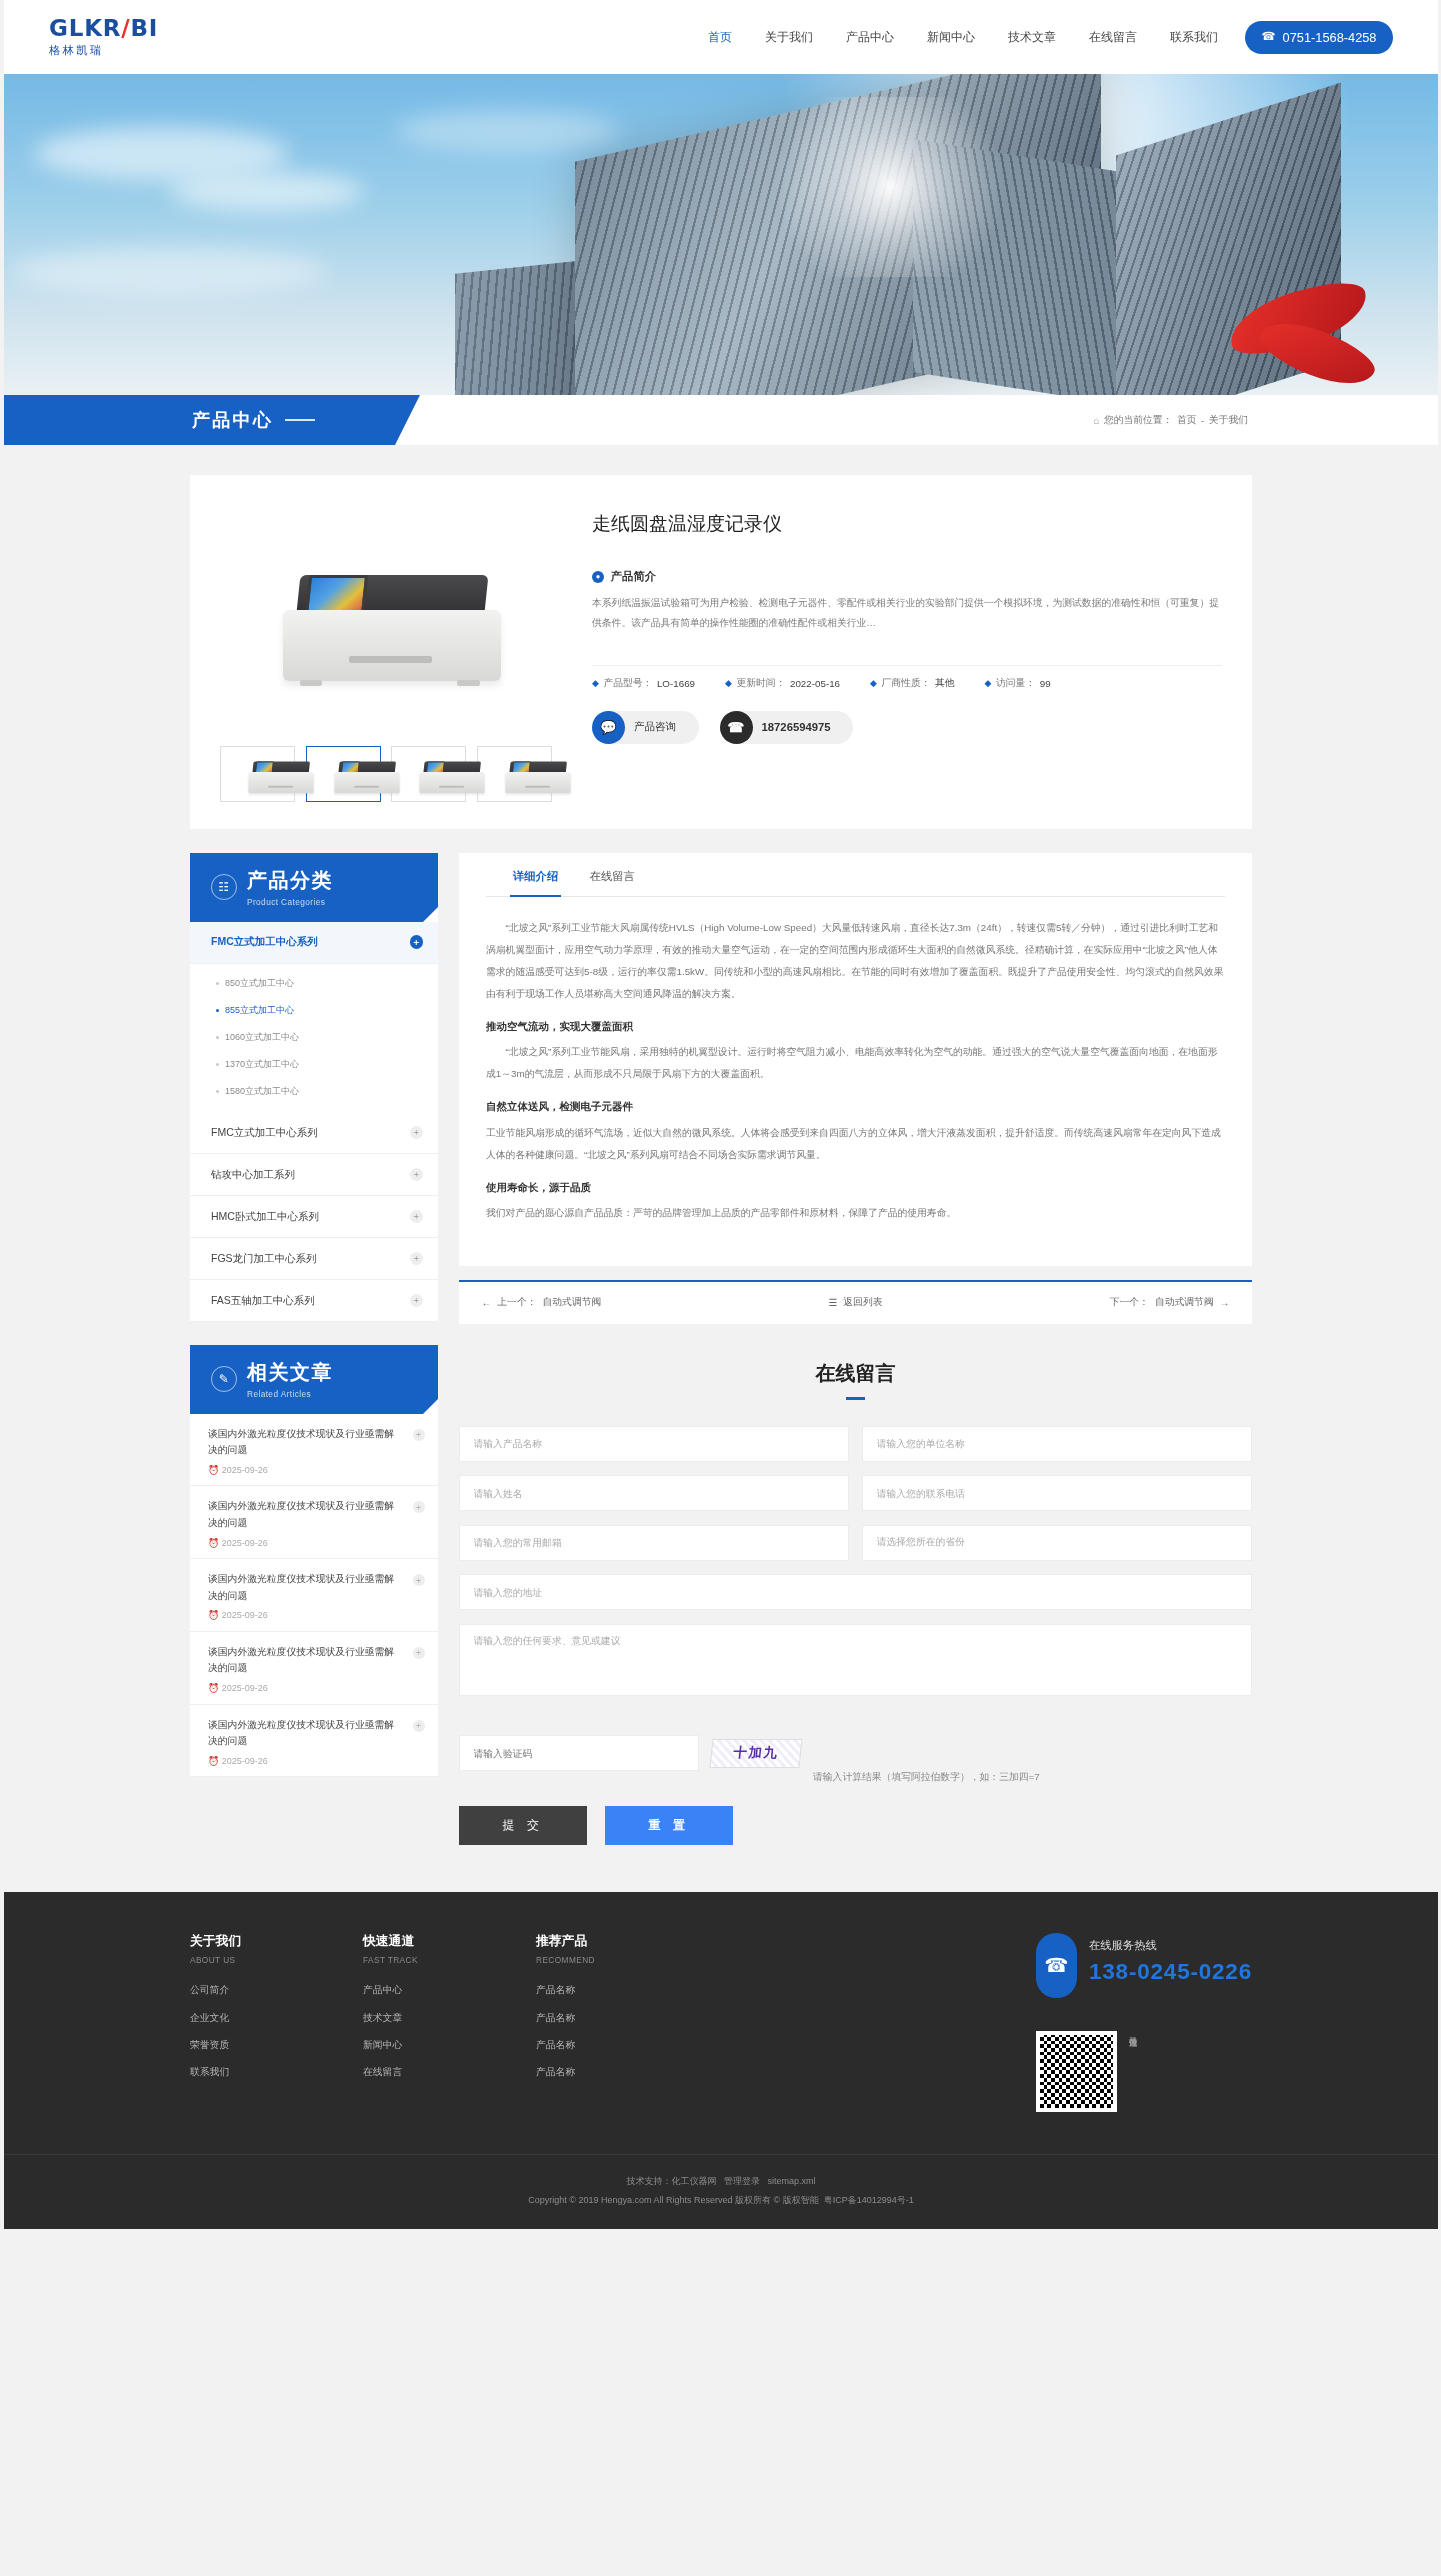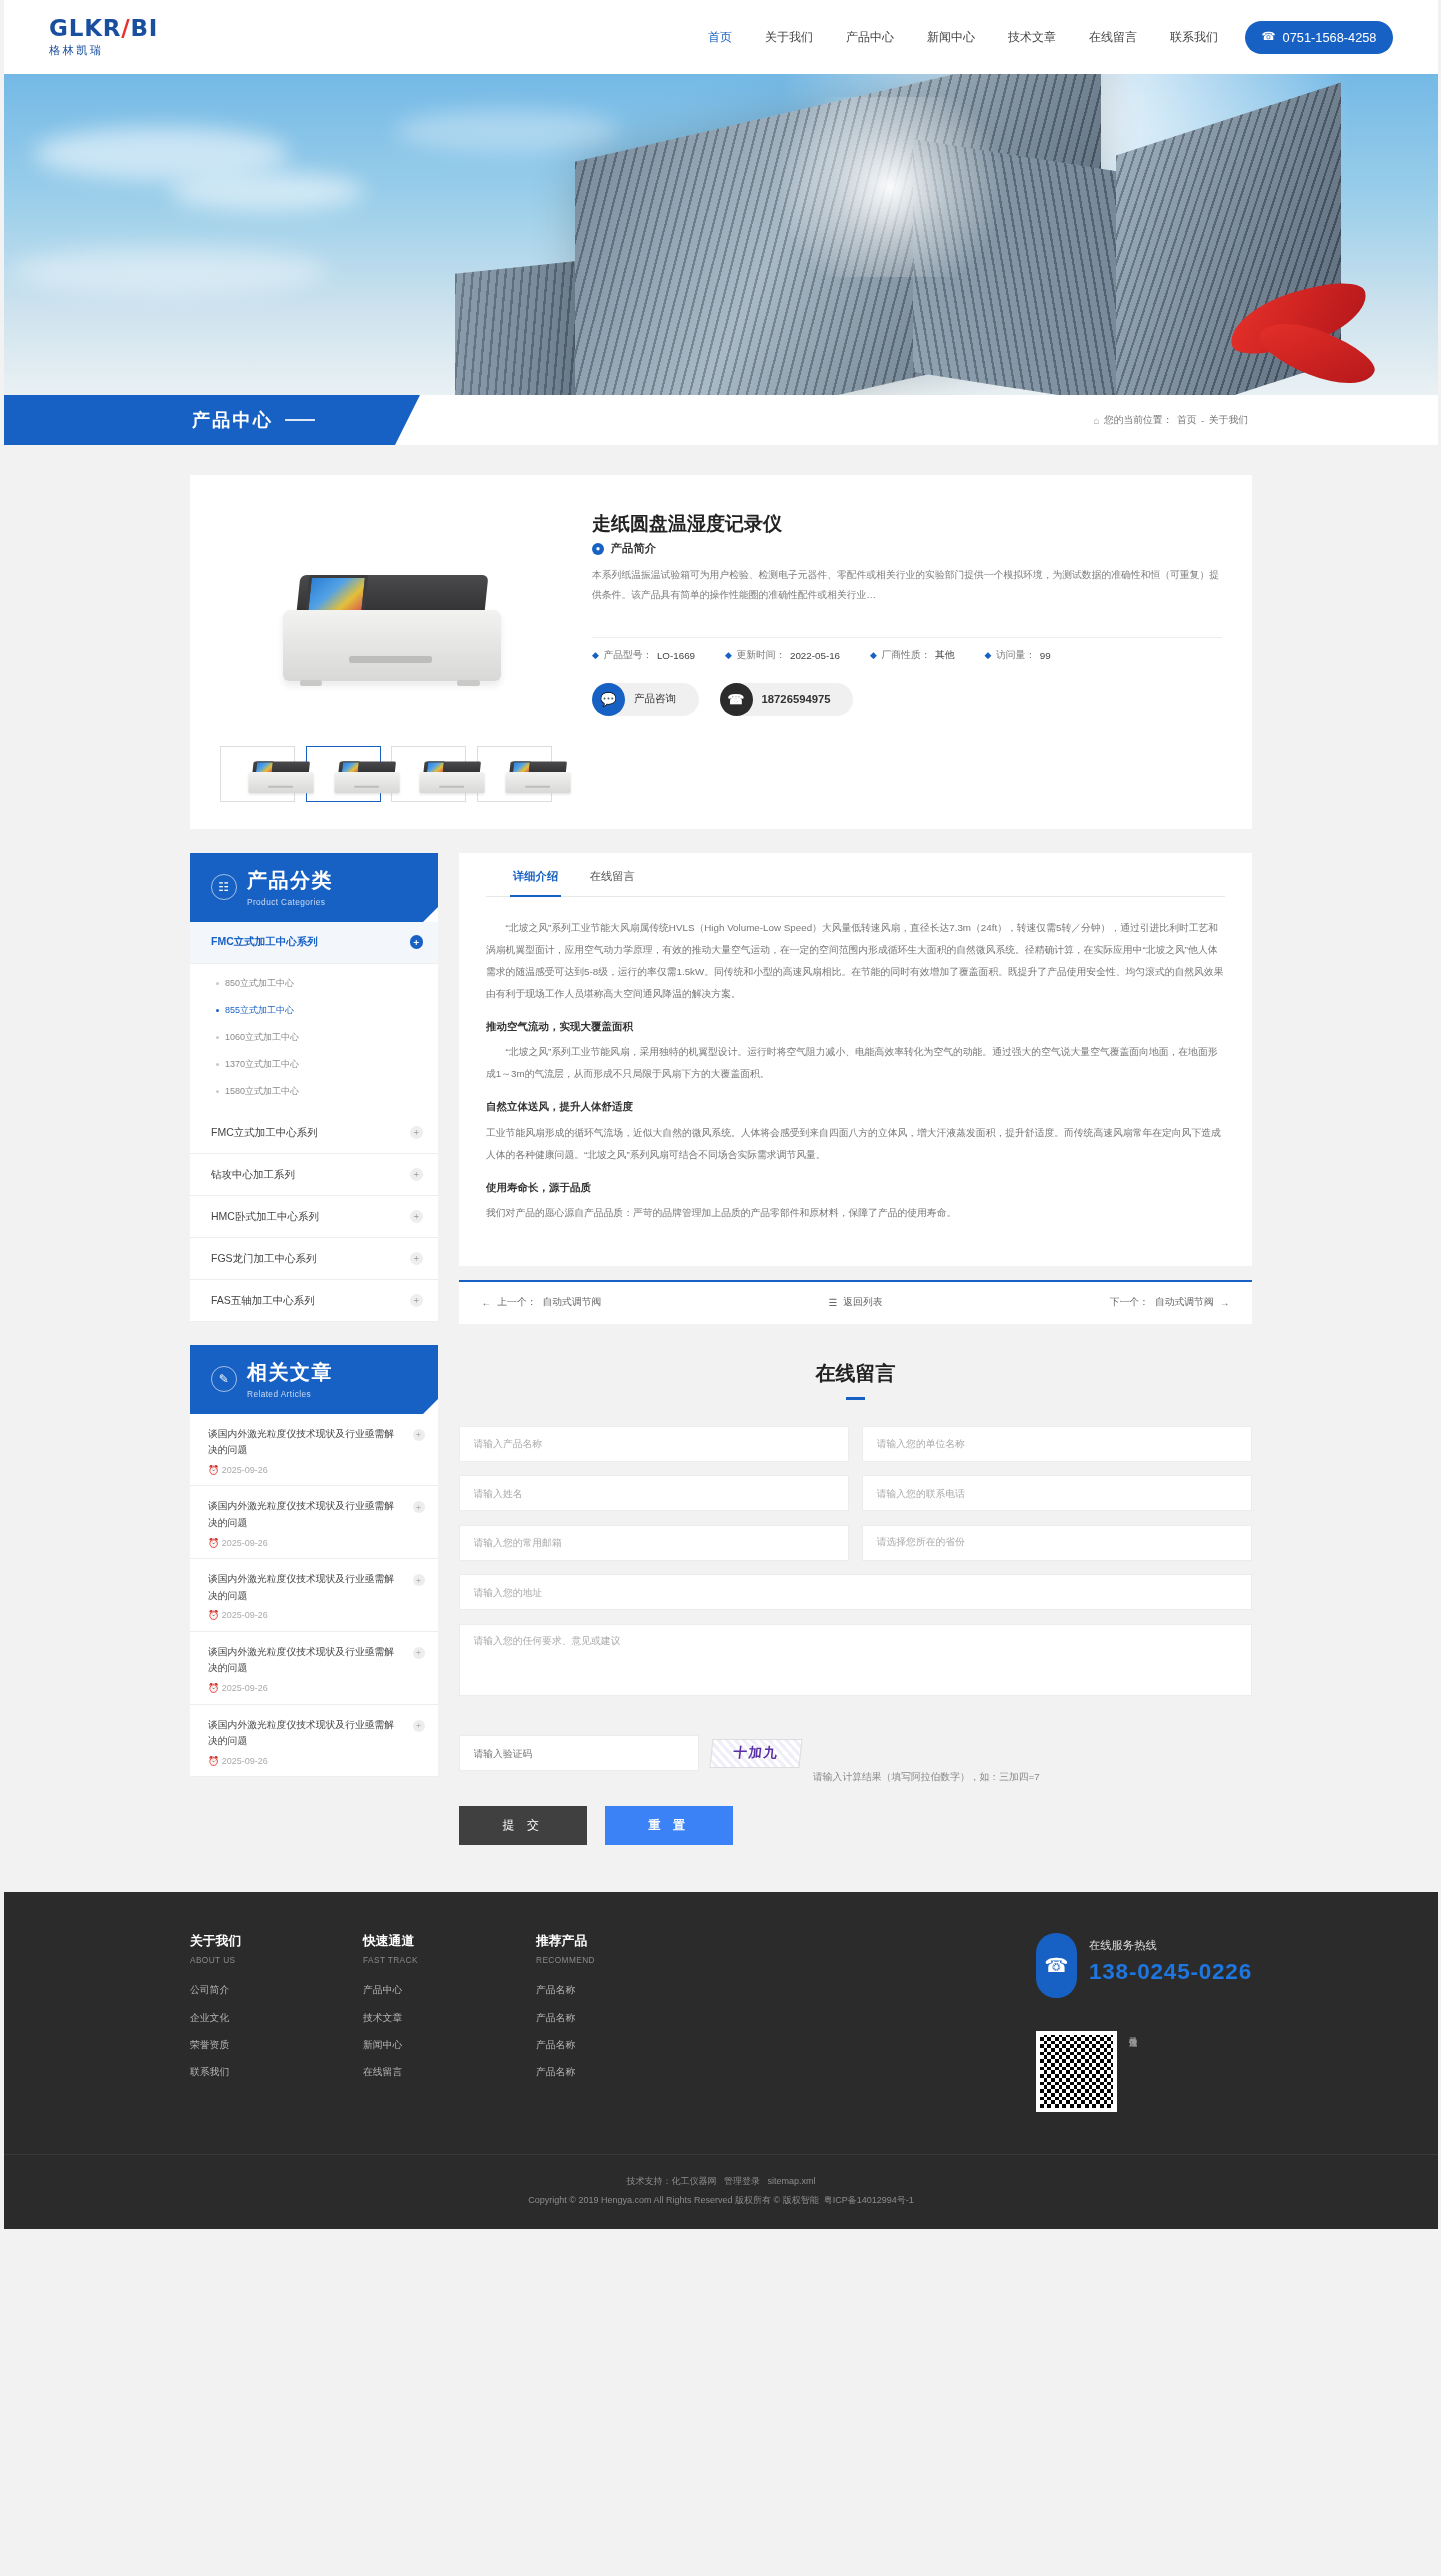--- a/index.html
+++ b/index.html
@@ -240,21 +240,21 @@
     background: #bdbdbb; border-radius: 2.3px;
   }
   .spectro .foot1, .spectro .foot2 {
     position: absolute; bottom: -4.5px; width: 22.5px; height: 6px; background:#c9c9c7; border-radius:2.3px;
   }
   .spectro .foot1 { left: 22.5px; }
   .spectro .foot2 { right: 22.5px; }
   .spectro.sm { transform: scale(0.30); transform-origin: center; }
 
   .prod-info { flex: 1; padding-top: 10.5px; }
-  .prod-title { font-size: 19px; font-weight: bold; color: #222; margin-bottom: 4px; }
+  .prod-title { font-size: 19px; font-weight: normal; color: #222; margin-bottom: 32px; }
   .sec-head { display: flex; align-items: center; gap: 6.8px; margin-bottom: 9px; }
   .sec-dot {
     width: 12px; height: 12px; border-radius: 50%;
     background: #1861c4; color:#fff; font-size: 7.5px;
     display:flex; align-items:center; justify-content:center;
   }
   .sec-head-txt { font-size: 11.3px; color: #333; font-weight: bold; }
   .prod-desc { font-size: 9.8px; color: #7c7c7c; line-height: 2.0; margin-bottom: 33px; }
   .meta-row {
     display: flex; gap: 30px; padding: 10.5px 0 15px 0; font-size: 9.8px; color: #777;
@@ -722,21 +722,21 @@
 
         <div class="tab-card">
           <div class="tabs">
             <div class="tab active">详细介绍</div>
             <div class="tab">在线留言</div>
           </div>
           <div class="article">
             <p class="indent">“北坡之风”系列工业节能大风扇属传统HVLS（High Volume-Low Speed）大风量低转速风扇，直径长达7.3m（24ft），转速仅需5转／分钟），通过引进比利时工艺和涡扇机翼型面计，应用空气动力学原理，有效的推动大量空气运动，在一定的空间范围内形成循环生大面积的自然微风系统。径精确计算，在实际应用中“北坡之风”他人体需求的随温感受可达到5-8级，运行的率仅需1.5kW。同传统和小型的高速风扇相比。在节能的同时有效增加了覆盖面积。既提升了产品使用安全性、均匀滚式的自然风效果由有利于现场工作人员堪称高大空间通风降温的解决方案。</p>
             <h4>推动空气流动，实现大覆盖面积</h4>
             <p class="indent">“北坡之风”系列工业节能风扇，采用独特的机翼型设计。运行时将空气阻力减小、电能高效率转化为空气的动能。通过强大的空气说大量空气覆盖面向地面，在地面形成1～3m的气流层，从而形成不只局限于风扇下方的大覆盖面积。</p>
-            <h4>自然立体送风，提升人体舒适度</h4>
+            <h4>自然立体送风，检测电子元器件</h4>
             <p>工业节能风扇形成的循环气流场，近似大自然的微风系统。人体将会感受到来自四面八方的立体风，增大汗液蒸发面积，提升舒适度。而传统高速风扇常年在定向风下造成人体的各种健康问题。“北坡之风”系列风扇可结合不同场合实际需求调节风量。</p>
             <h4>使用寿命长，源于品质</h4>
             <p>我们对产品的愿心源自产品品质：严苛的品牌管理加上品质的产品零部件和原材料，保障了产品的使用寿命。</p>
           </div>
         </div>
 
         <div class="pager">
           <div>
             <span>←</span>
             <span>上一个：</span>

